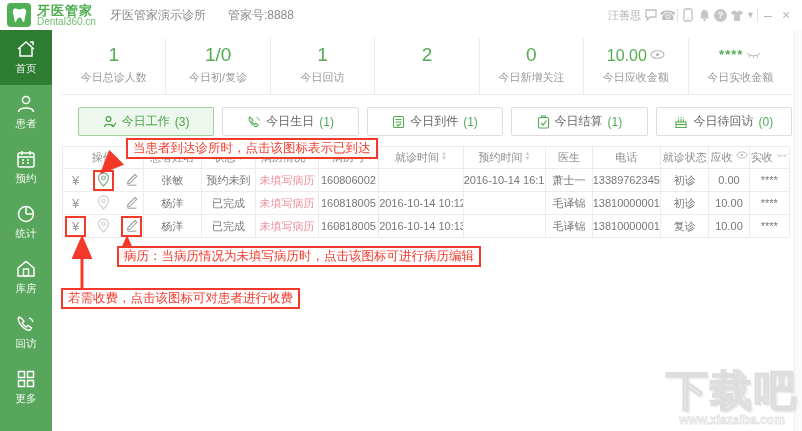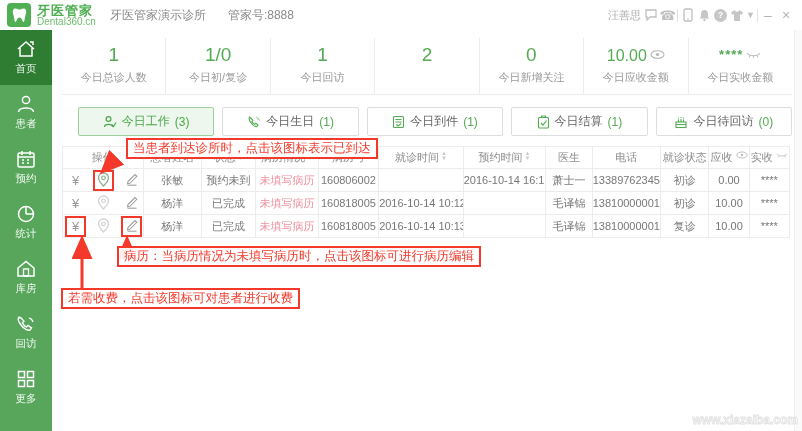--- a/index.html
+++ b/index.html
@@ -399,16 +399,17 @@
       </marker>
     </defs>
     <line x1="116" y1="158" x2="104" y2="170" stroke="#f4392b" stroke-width="3" marker-end="url(#ah)"></line>
     <line x1="127" y1="247" x2="127" y2="241" stroke="#f4392b" stroke-width="3" marker-end="url(#ah)"></line>
     <line x1="82" y1="288" x2="82" y2="241" stroke="#f4392b" stroke-width="3" marker-end="url(#ah)"></line>
   </svg>
 
   <div class="vscroll"></div>
 
   <div class="watermark">
+    <div class="wm-big">下载吧</div>
     <div class="wm-url">www.xiazaiba.com</div>
   </div>
 
 </div>
 
 </body></html>

